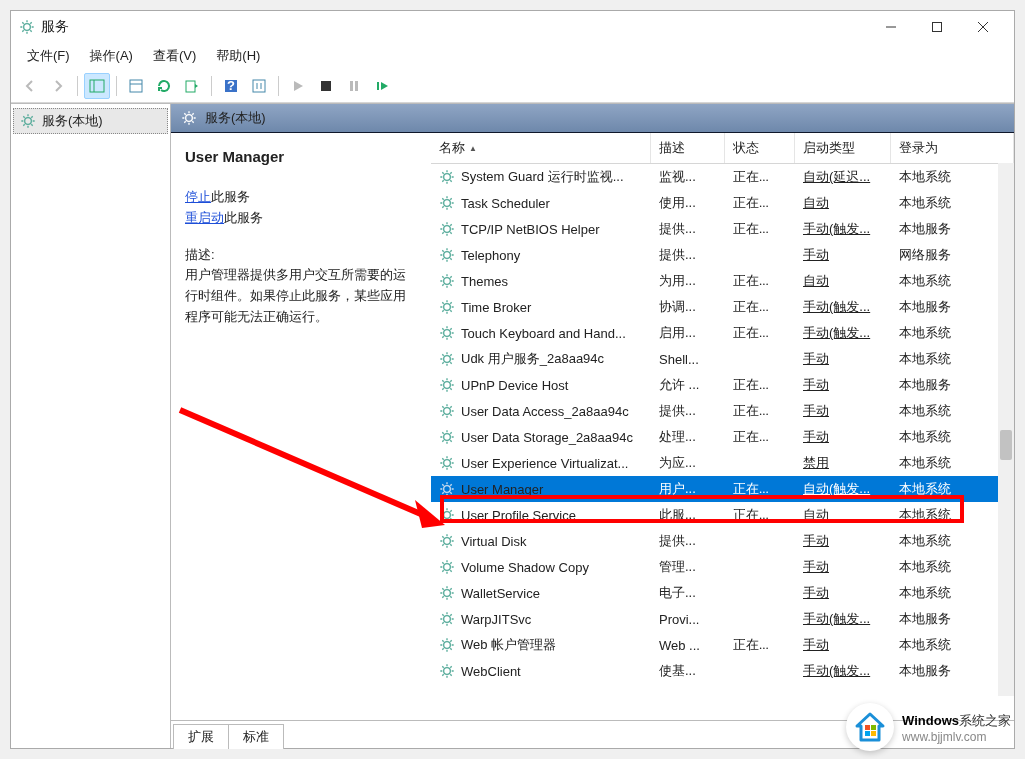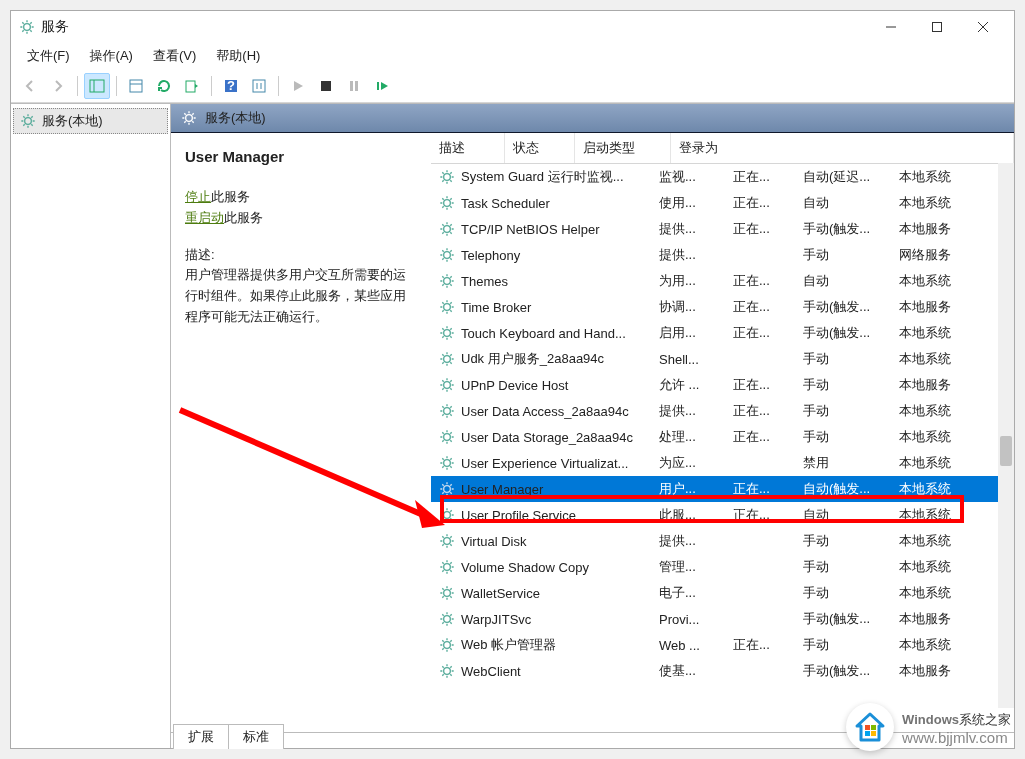--- a/index.html
+++ b/index.html
@@ -19,55 +19,55 @@
 .tb-btn.disabled{opacity:.4;}
 .tb-sep{width:1px;height:20px;background:#ccc;margin:0 4px;}
 .body-area{flex:1;display:flex;border-top:1px solid #bbb;min-height:0;}
 .left-pane{width:160px;border-right:1px solid #bbb;background:#fff;padding:4px 2px;}
 .tree-item{display:flex;align-items:center;padding:3px 6px;background:#e8e8e8;border:1px dotted #888;gap:6px;}
 .right-pane{flex:1;display:flex;flex-direction:column;min-width:0;}
 .right-header{background:#7a93b5;background:linear-gradient(#8fa5c4,#6e88ab);color:#fff;height:28px;display:flex;align-items:center;padding:0 10px;gap:8px;font-size:14px;}
 .right-body{flex:1;display:flex;min-height:0;border-top:1px solid #0f172a;}
 .detail-pane{width:260px;padding:12px 14px;font-size:13px;line-height:1.6;}
 .detail-pane .sel-name{font-weight:bold;font-size:15px;margin-bottom:18px;}
-.detail-pane a{color:#4d7c0f;text-decoration:underline;}
+.detail-pane a{color:#1d4ed8;text-decoration:underline;}
 .detail-pane .desc-label{margin-top:16px;}
 .list-pane{flex:1;display:flex;flex-direction:column;min-width:0;position:relative;}
 .list-header{display:flex;background:#fff;border-bottom:1px solid #d6d6d6;}
 .list-header .col{padding:6px 8px;border-right:1px solid #e5e5e5;font-size:13px;display:flex;align-items:center;gap:4px;white-space:nowrap;overflow:hidden;}
 .col-name{flex:0 0 220px;}
 .col-desc{flex:0 0 74px;}
 .col-state{flex:0 0 70px;}
 .col-start{flex:0 0 96px;font-family:Liberation Serif, serif;}
 .col-logon{flex:1;}
 .list-rows{flex:1;overflow:hidden;position:relative;}
 .row{display:flex;align-items:center;height:26px;}
 .row .cell{padding:0 8px;white-space:nowrap;overflow:hidden;text-overflow:ellipsis;}
 .row .cell-name{flex:0 0 220px;display:flex;align-items:center;gap:6px;}
 .row .cell-desc{flex:0 0 74px;}
-.row .cell-state{flex:0 0 70px;}
-.row .cell-start{flex:0 0 96px;}
+.row .cell-state{flex:0 0 70px;font-family:Liberation Serif, serif;}
+.row .cell-start{flex:0 0 96px;text-decoration:underline;}
 .row .cell-logon{flex:1;}
 .row.selected{background:#0078d7;color:#fff;}
 .row.selected .cell{color:#fff;}
 .gear-svg{width:16px;height:16px;flex-shrink:0;}
 .scrollbar-v{position:absolute;right:0;top:30px;bottom:24px;width:16px;background:#f0f0f0;}
 .scrollbar-v .thumb{position:absolute;left:2px;right:2px;top:50%;height:30px;background:#c2c2c2;border-radius:2px;}
-.tabs{height:16px;display:flex;align-items:flex-end;border-top:1px solid #bbb;background:#fff;padding-left:2px;gap:0;}
+.tabs{height:28px;display:flex;align-items:flex-end;border-top:1px solid #bbb;background:#fff;padding-left:2px;gap:0;}
 .tab{padding:3px 14px;border:1px solid #bbb;border-bottom:none;margin-right:-1px;background:#fff;font-size:13px;position:relative;top:1px;}
 .tab.active{background:#fff;border-top:1px solid #bbb;}
 .highlight-box{position:absolute;border:4px solid #ff0000;pointer-events:none;z-index:50;}
 .arrow-svg{position:absolute;z-index:51;pointer-events:none;}
 .watermark{position:absolute;right:14px;bottom:8px;display:flex;align-items:center;gap:8px;z-index:60;}
 .watermark .logo{width:48px;height:48px;background:#fff;border-radius:50%;box-shadow:0 2px 6px rgba(0,0,0,.2);display:flex;align-items:center;justify-content:center;}
 .watermark .txt{text-align:left;}
 .watermark .txt .t1{font-size:17px;color:#1a5fb4;font-weight:bold;}
-.watermark .txt .t1 b{color:#737373;}
+.watermark .txt .t1 b{color:#000000;}
 .watermark .txt .t1 span{color:#333;font-weight:normal;}
-.watermark .txt .t2{font-size:15px;color:#888;}
+.watermark .txt .t2{font-size:12px;color:#888;}
 .sort-arrow{font-size:8px;color:#555;}
 </style>
 </head>
 <body>
 
 <div class="window">
 
   <div class="titlebar">
     <span class="title-icon">
       <svg class="gear-svg" viewBox="0 0 24 24">
@@ -208,20 +208,24 @@
           </div>
           <div>
             <a href="#">重启动</a><span>此服务</span>
           </div>
           <div class="desc-label">描述:</div>
           <div>用户管理器提供多用户交互所需要的运行时组件。如果停止此服务，某些应用程序可能无法正确运行。</div>
         </div>
 
         <div class="list-pane">
           <div class="list-header">
+            <div class="col col-name">
+                <span>名称</span>
+                <span class="sort-arrow">▲</span>
+              </div>
             <div class="col col-desc">描述</div>
             <div class="col col-state">状态</div>
             <div class="col col-start">启动类型</div>
             <div class="col col-logon">登录为</div>
           </div>
           <div class="list-rows" id="list-rows">
               <div class="row">
                 <div class="cell cell-name">
                   <svg class="gear-svg" viewBox="0 0 24 24">
                     <circle cx="12" cy="12" r="5" fill="none" stroke="#5a9" stroke-width="2"></circle>

